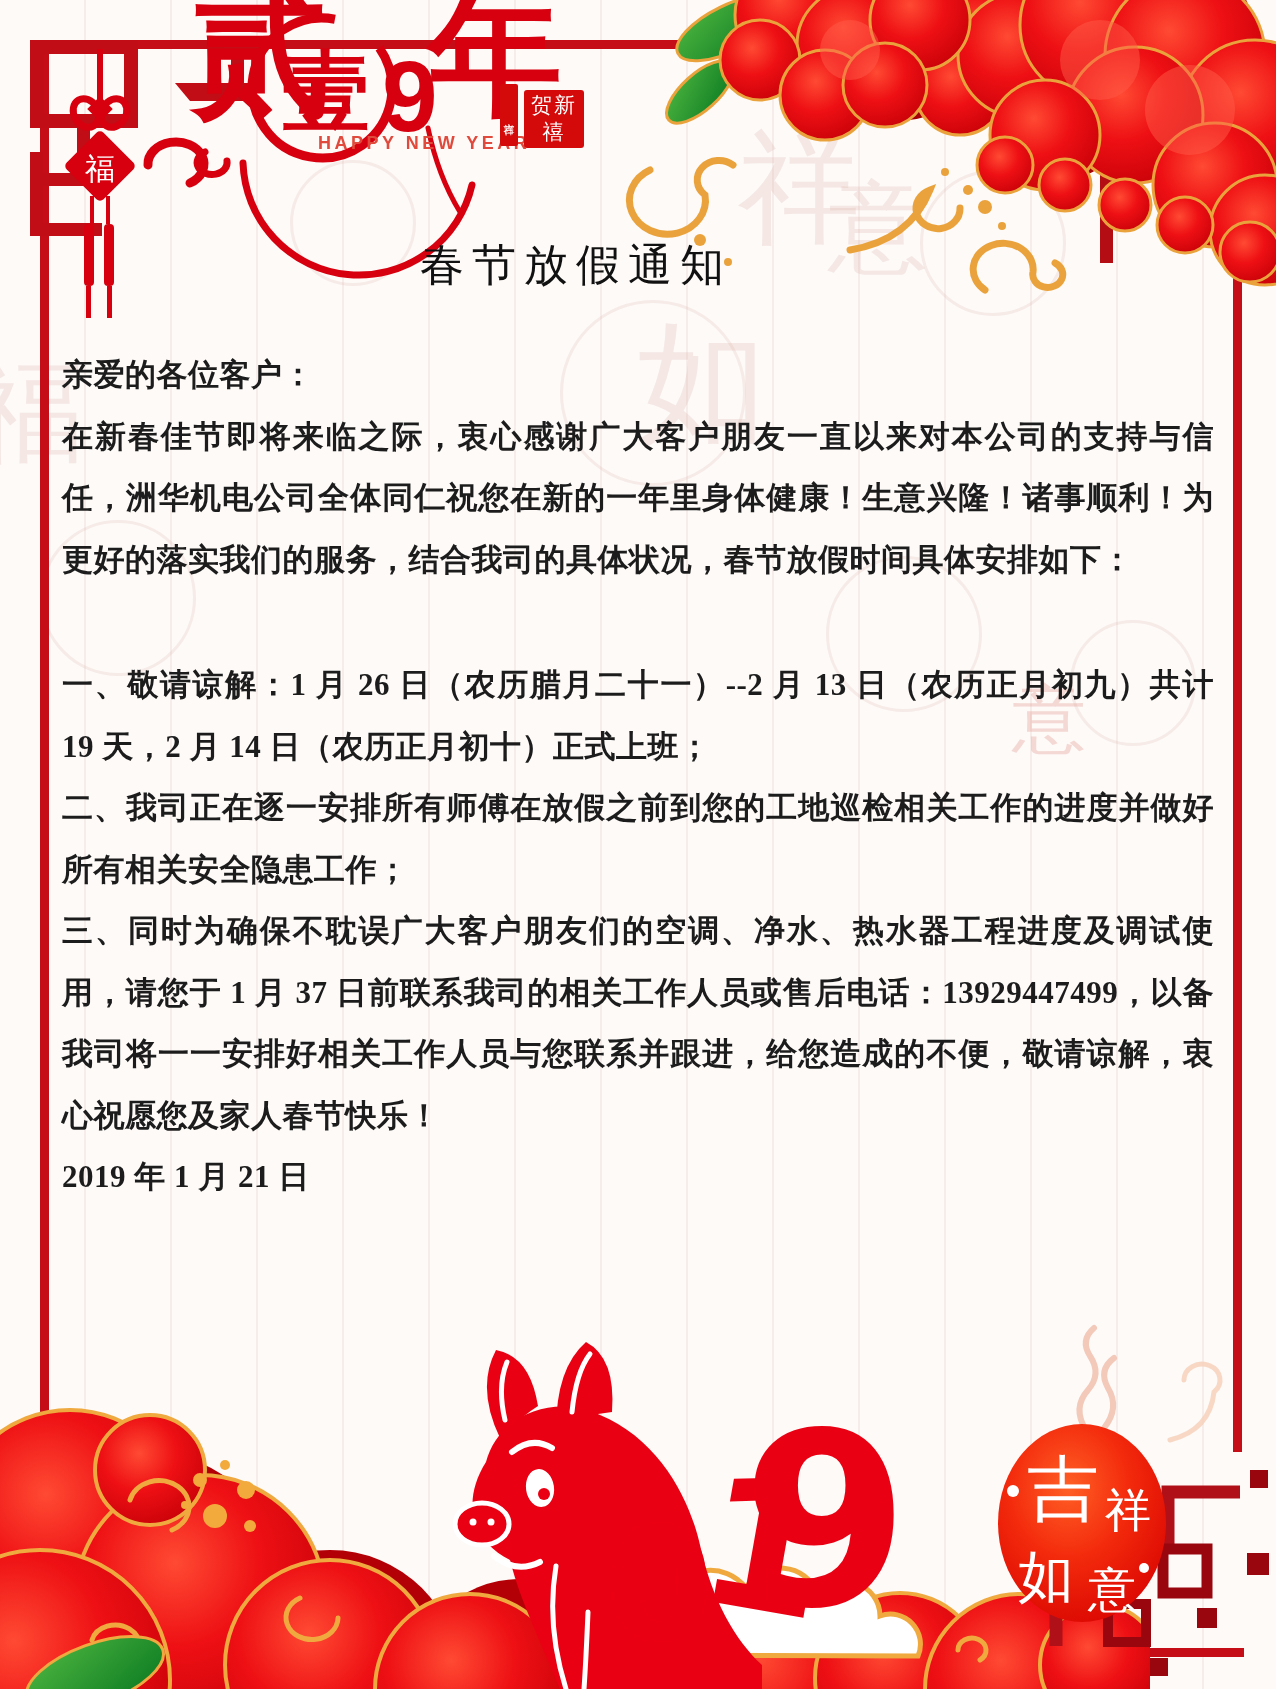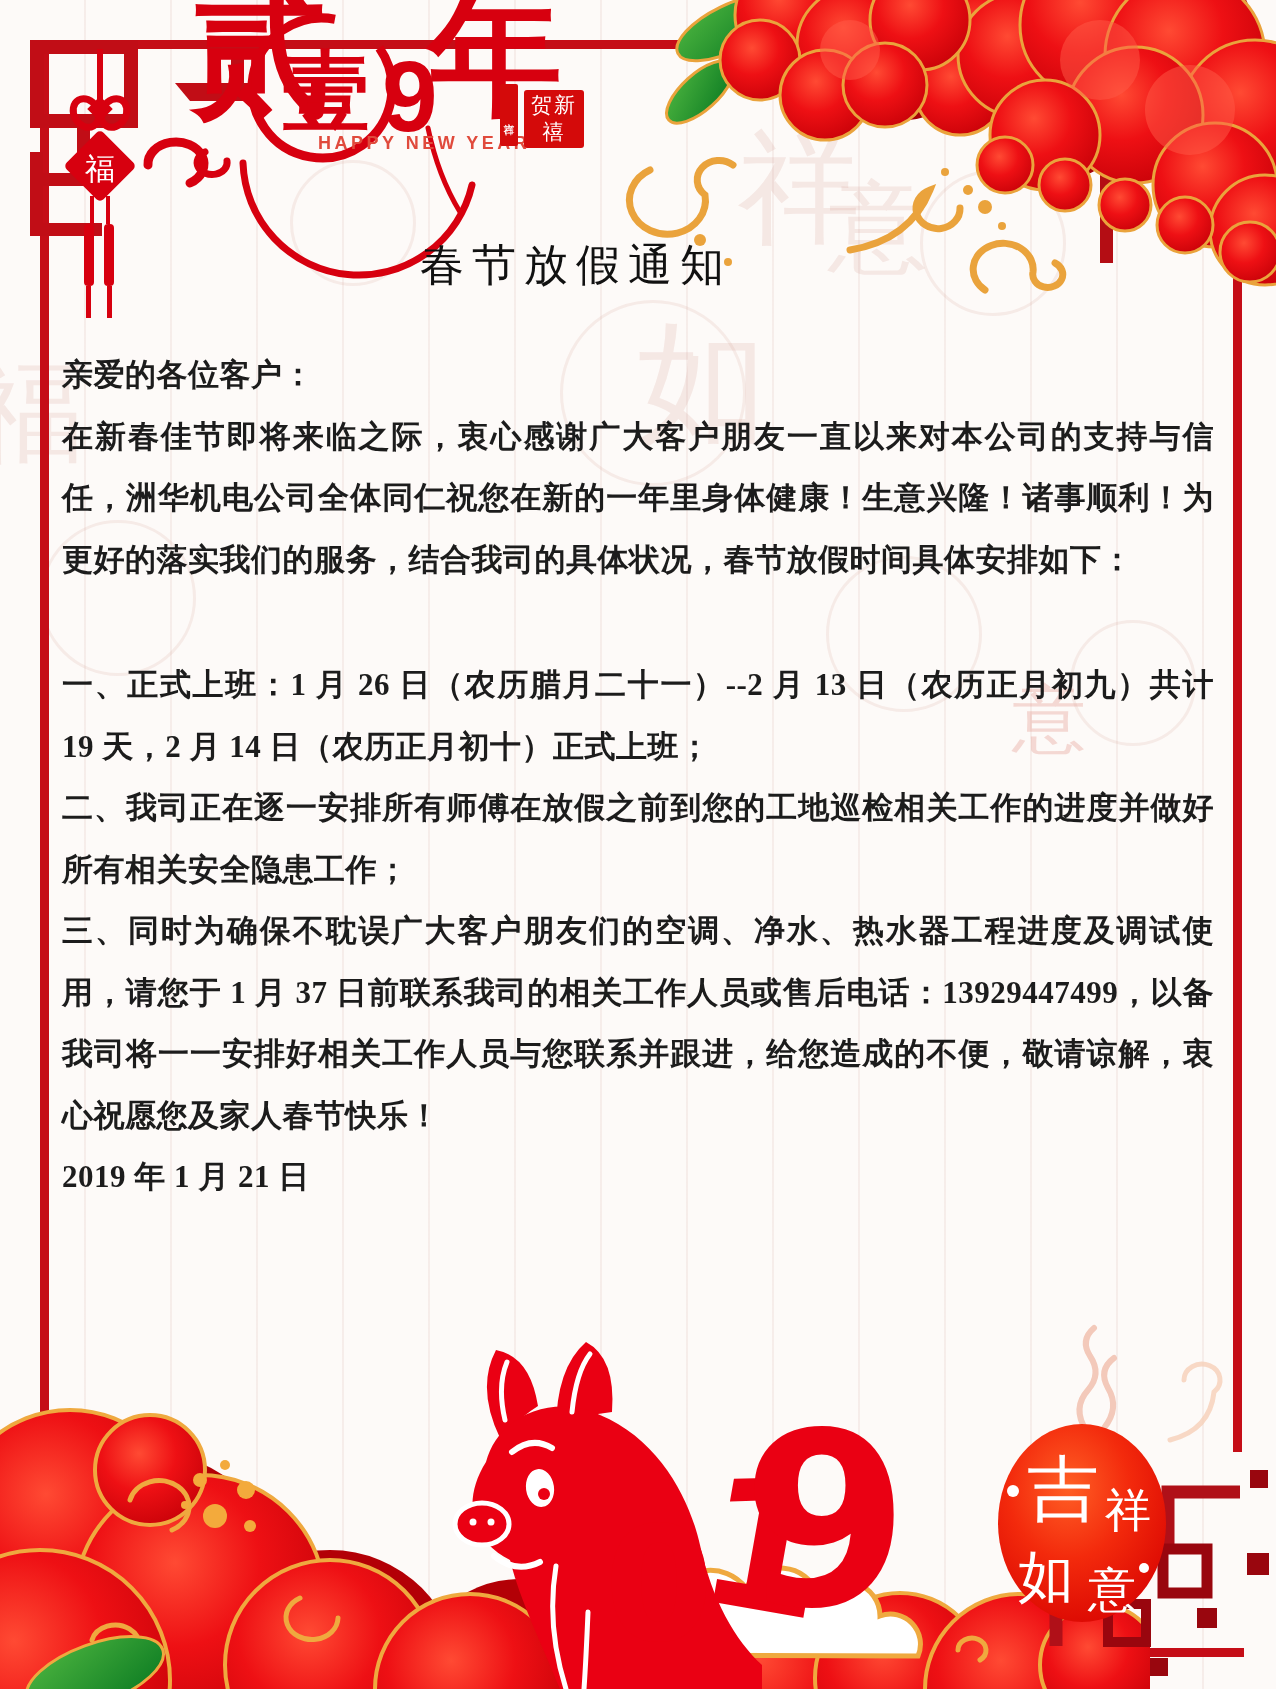--- a/index.html
+++ b/index.html
@@ -205,21 +205,21 @@
       <circle cx="700" cy="240" r="6"></circle>
         <circle cx="728" cy="262" r="4"></circle>
     </g>
   </svg>
 
   <div class="abs title">春节放假通知</div>
   <div class="abs content">
     <p>亲爱的各位客户：</p>
     <p>在新春佳节即将来临之际，衷心感谢广大客户朋友一直以来对本公司的支持与信任，洲华机电公司全体同仁祝您在新的一年里身体健康！生意兴隆！诸事顺利！为更好的落实我们的服务，结合我司的具体状况，春节放假时间具体安排如下：</p>
     <div class="spacer"></div>
-    <p><span class="b">一、正式上班：</span><span class="b">1 月 26 日</span><span>（农历腊月二十一）</span><span class="b">--2 月 13 日</span><span>（农历正月初九）共计 19 天，</span><span class="b">2 月 14 日</span><span>（农历正月初十）正式上班；</span></p>
+    <p><span class="b">一、敬请谅解：</span><span class="b">1 月 26 日</span><span>（农历腊月二十一）</span><span class="b">--2 月 13 日</span><span>（农历正月初九）共计 19 天，</span><span class="b">2 月 14 日</span><span>（农历正月初十）正式上班；</span></p>
     <p><span>二、我司正在逐一安排所有师傅在放假之前到您的工地巡检相关工作的进度并做好所有相关安全隐患工作；</span></p>
     <p><span>三、同时为确保不耽误广大客户朋友们的空调、净水、热水器工程进度及调试使用，请您于 1 月 37 日前联系我司的相关工作人员或售后电话：13929447499，以备我司将一一安排好相关工作人员与您联系并跟进，给您造成的不便，敬请谅解，衷心祝愿您及家人春节快乐！</span></p>
     <p class="dateline">2019 年 1 月 21 日</p>
   </div>
 
   <svg class="abs" style="left:0;top:1395px;z-index:3;" width="1150" height="294" viewBox="0 1395 1150 294">
 
     <g fill="#a30c12">
       <rect x="40" y="1500" width="14" height="190"></rect>
       <rect x="96" y="1520" width="22" height="22"></rect>

